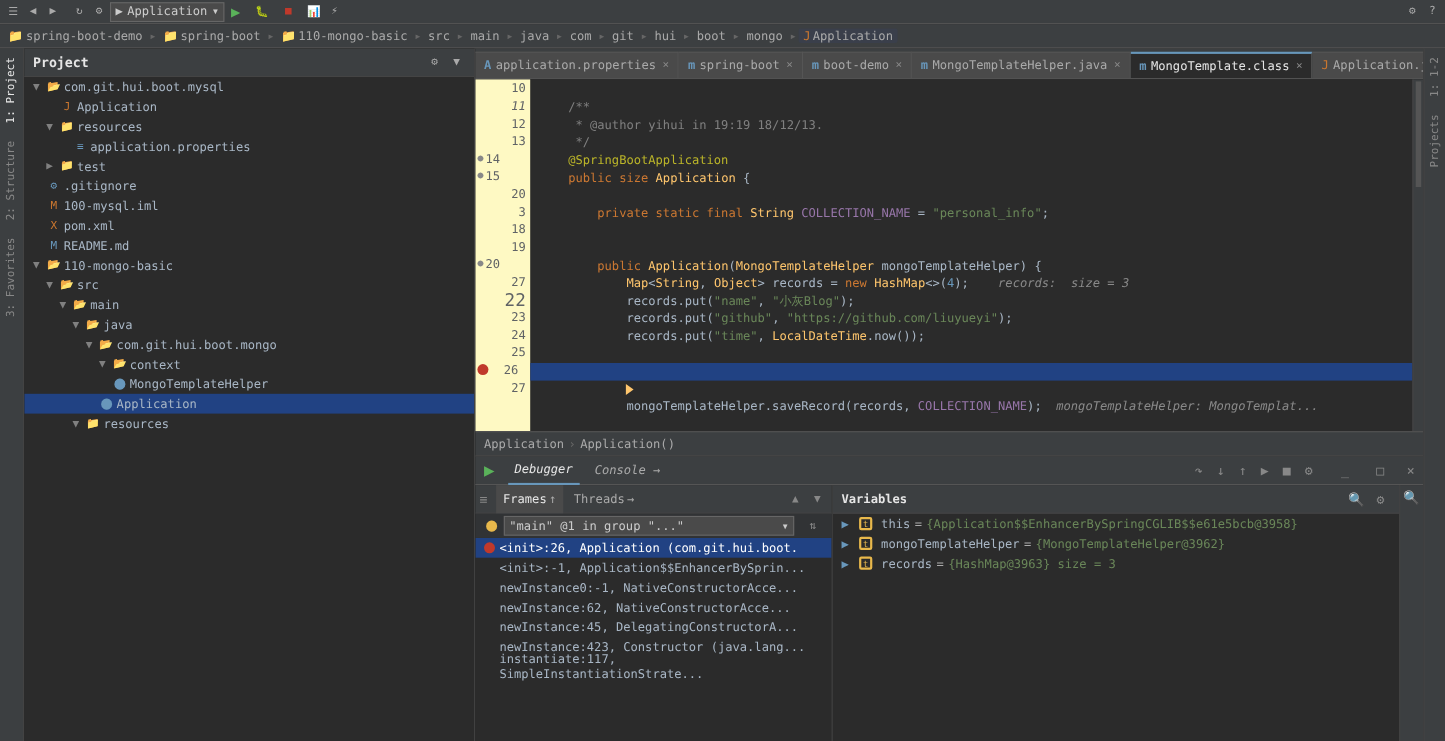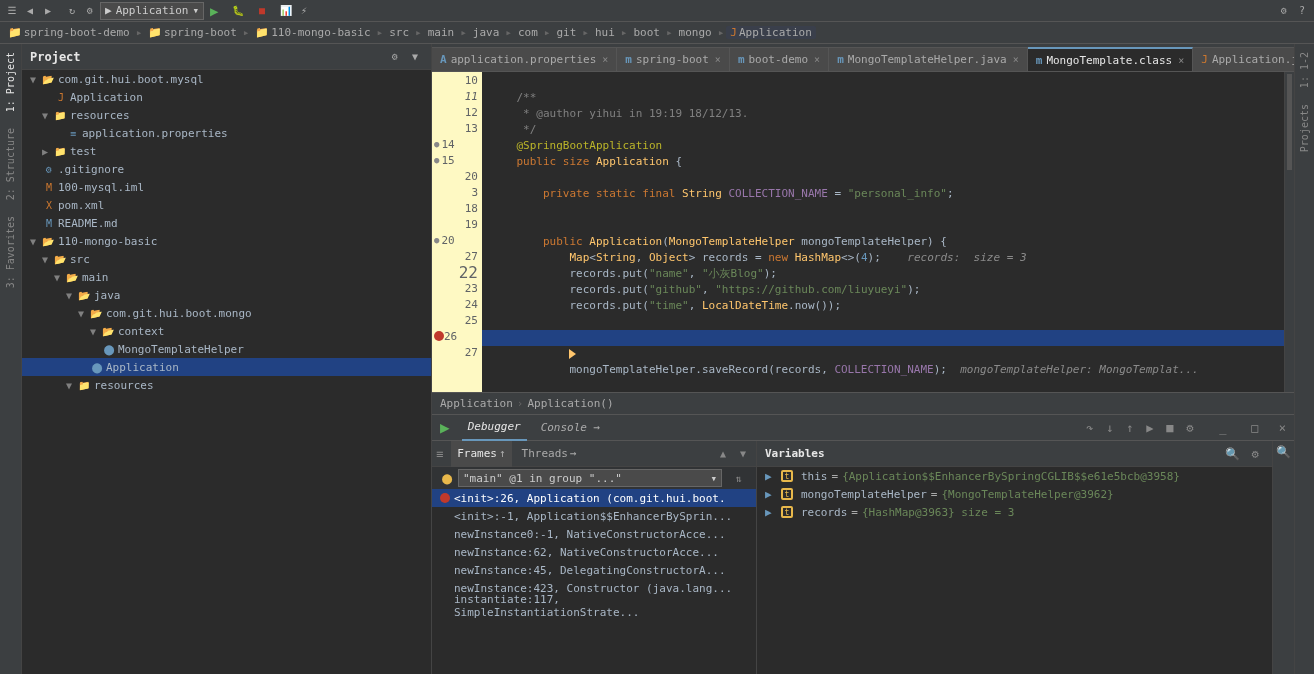--- a/index.html
+++ b/index.html
@@ -617,21 +617,21 @@
             <div style="height:16px; display:flex; align-items:center; justify-content:flex-end; padding-right:4px; color:#606366; font-size:11px;">19</div>
             <div style="height:16px; display:flex; align-items:center; padding-left:2px; color:#606366; font-size:11px; gap:2px;">
               <span style="color:#888; font-size:9px;">●</span>
               <span>20</span>
             </div>
             <div style="height:16px; display:flex; align-items:center; justify-content:flex-end; padding-right:4px; color:#606366; font-size:11px;">27</div>
             <div style="height:16px; display:flex; align-items:center; justify-content:flex-end; padding-right:4px; color:#606366; font-size:16px;">22</div>
             <div style="height:16px; display:flex; align-items:center; justify-content:flex-end; padding-right:4px; color:#606366; font-size:11px;">23</div>
             <div style="height:16px; display:flex; align-items:center; justify-content:flex-end; padding-right:4px; color:#606366; font-size:11px;">24</div>
             <div style="height:16px; display:flex; align-items:center; justify-content:flex-end; padding-right:4px; color:#606366; font-size:11px;">25</div>
-            <div style="height:16px; display:flex; align-items:center; padding-left:2px; color:#606366; font-size:11px; gap:0;">
+            <div style="height:16px; display:flex; align-items:center; padding-left:2px; color:#606366; font-size:11px; gap:14px;">
               <span style="display:inline-block; width:10px; height:10px; background:#c0392b; border-radius:50%; font-size:8px;"></span>
               <span>26</span>
             </div>
             <div style="height:16px; display:flex; align-items:center; justify-content:flex-end; padding-right:4px; color:#606366; font-size:11px;">27</div>
           </div>
         </div>
 
         <div class="code-content">
           <div class="code-line"></div>
           <div class="code-line"><span class="comment">    /**</span></div>

